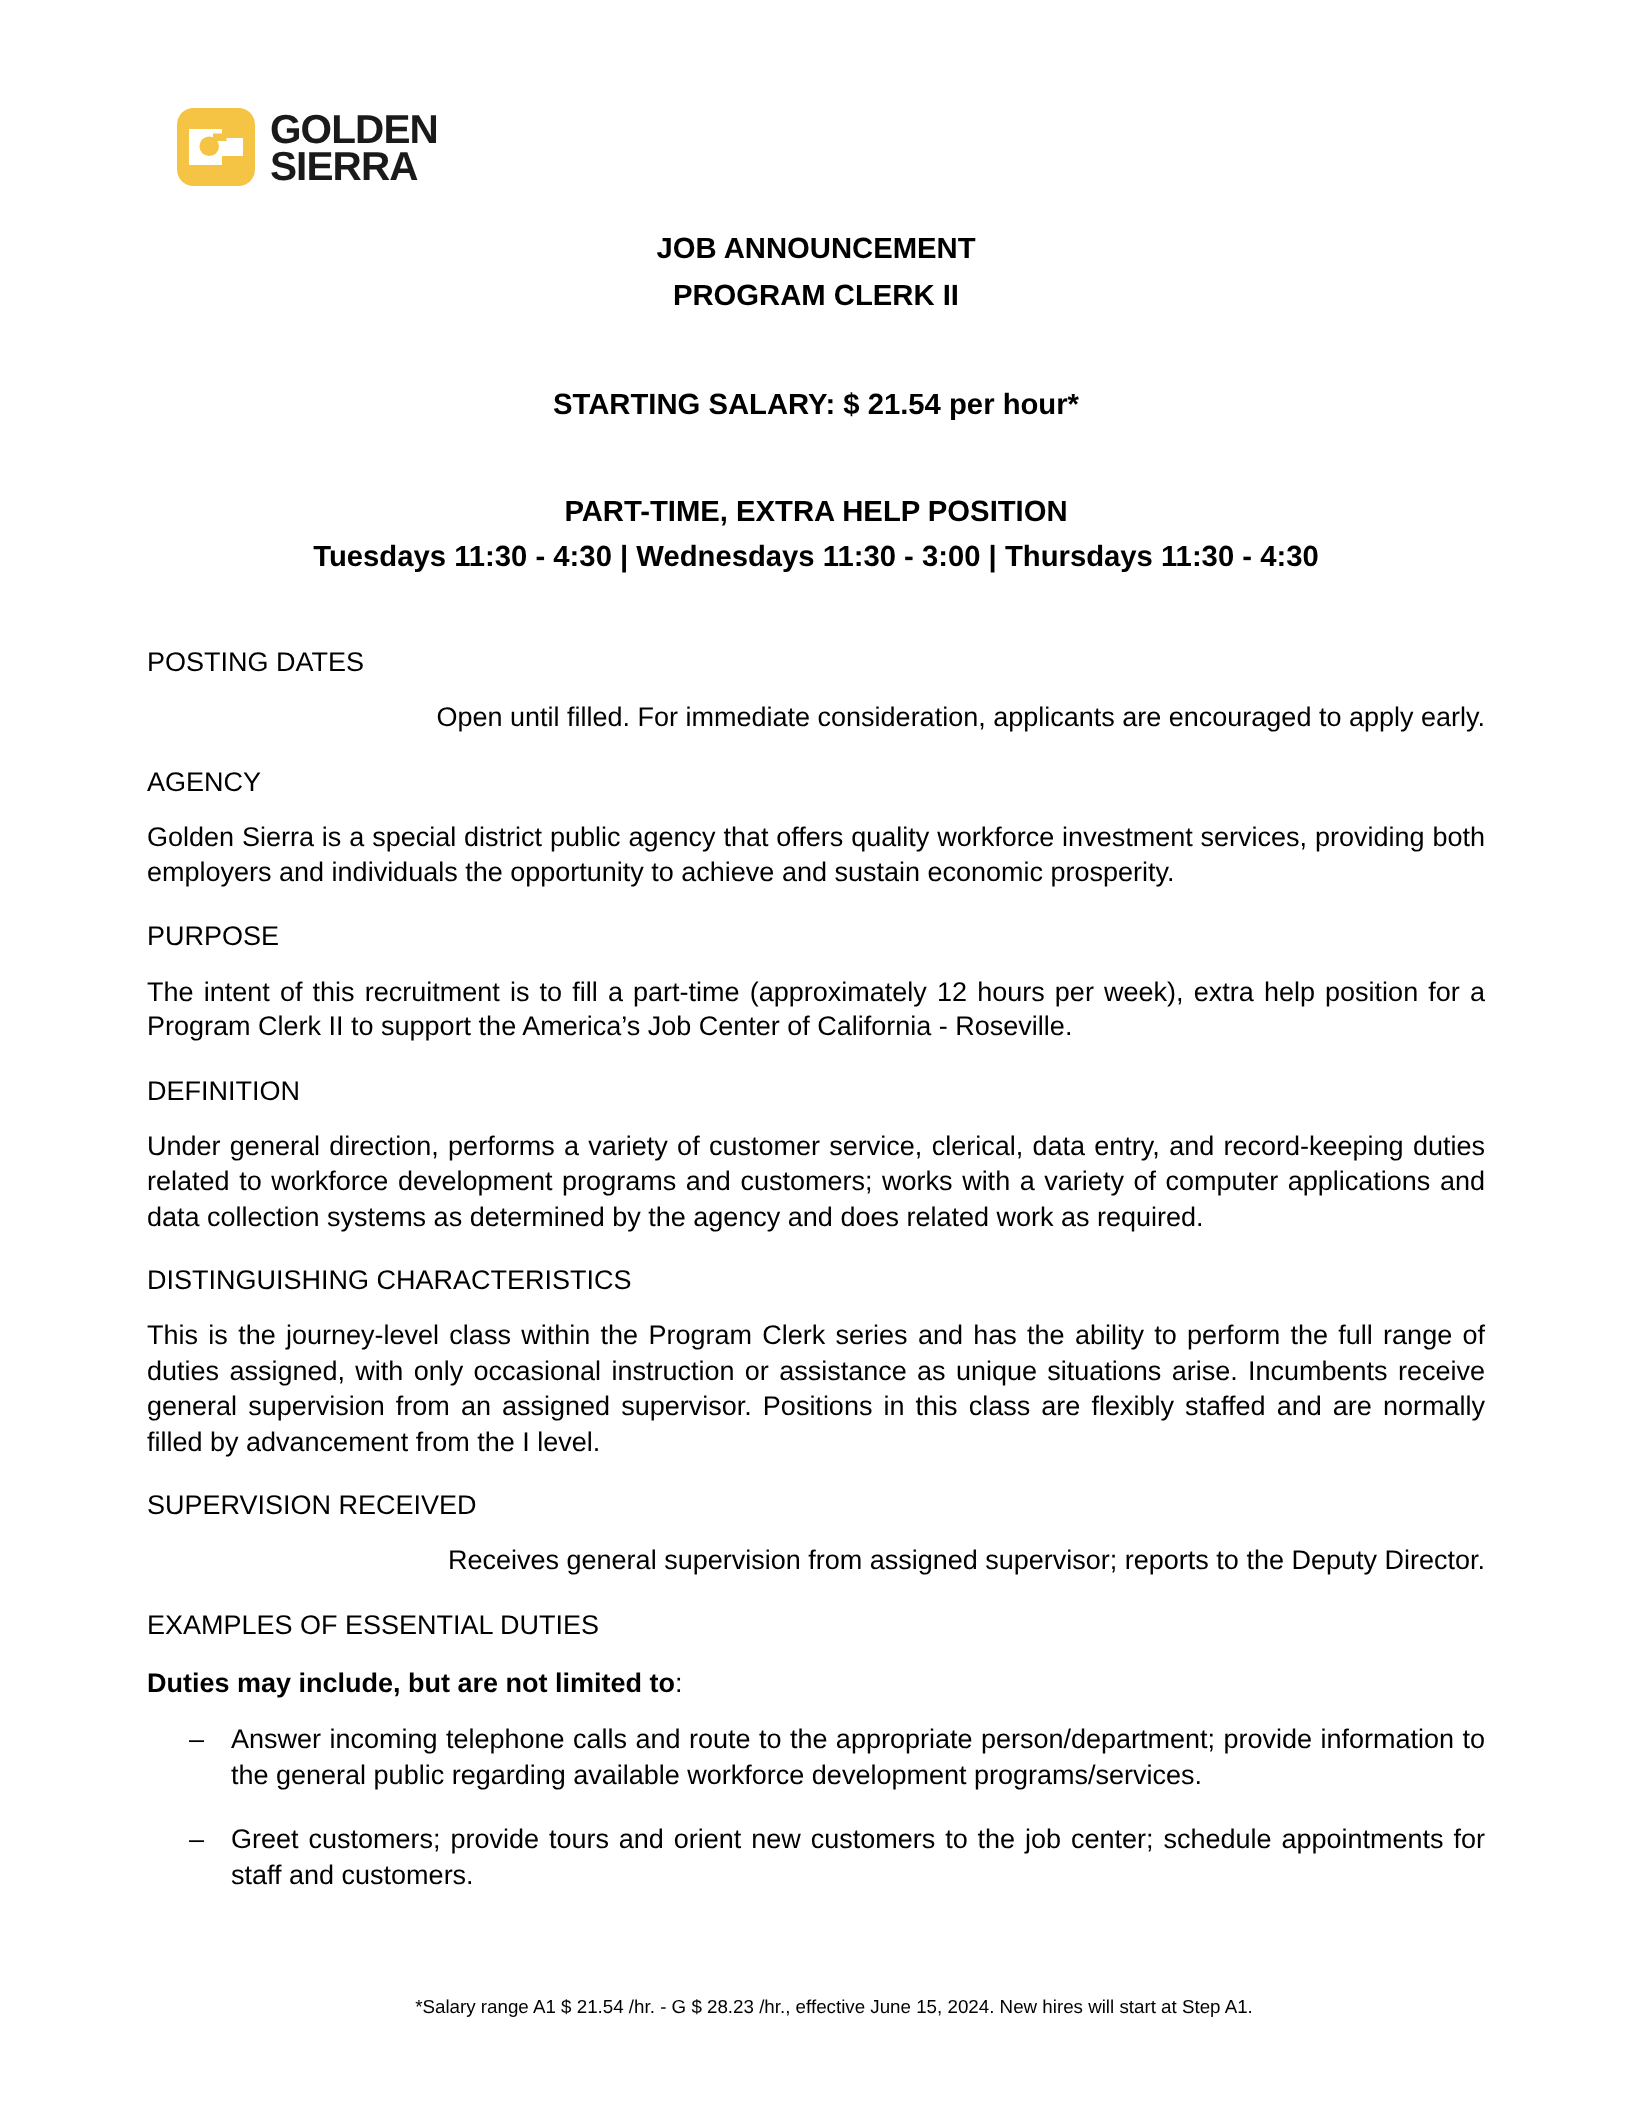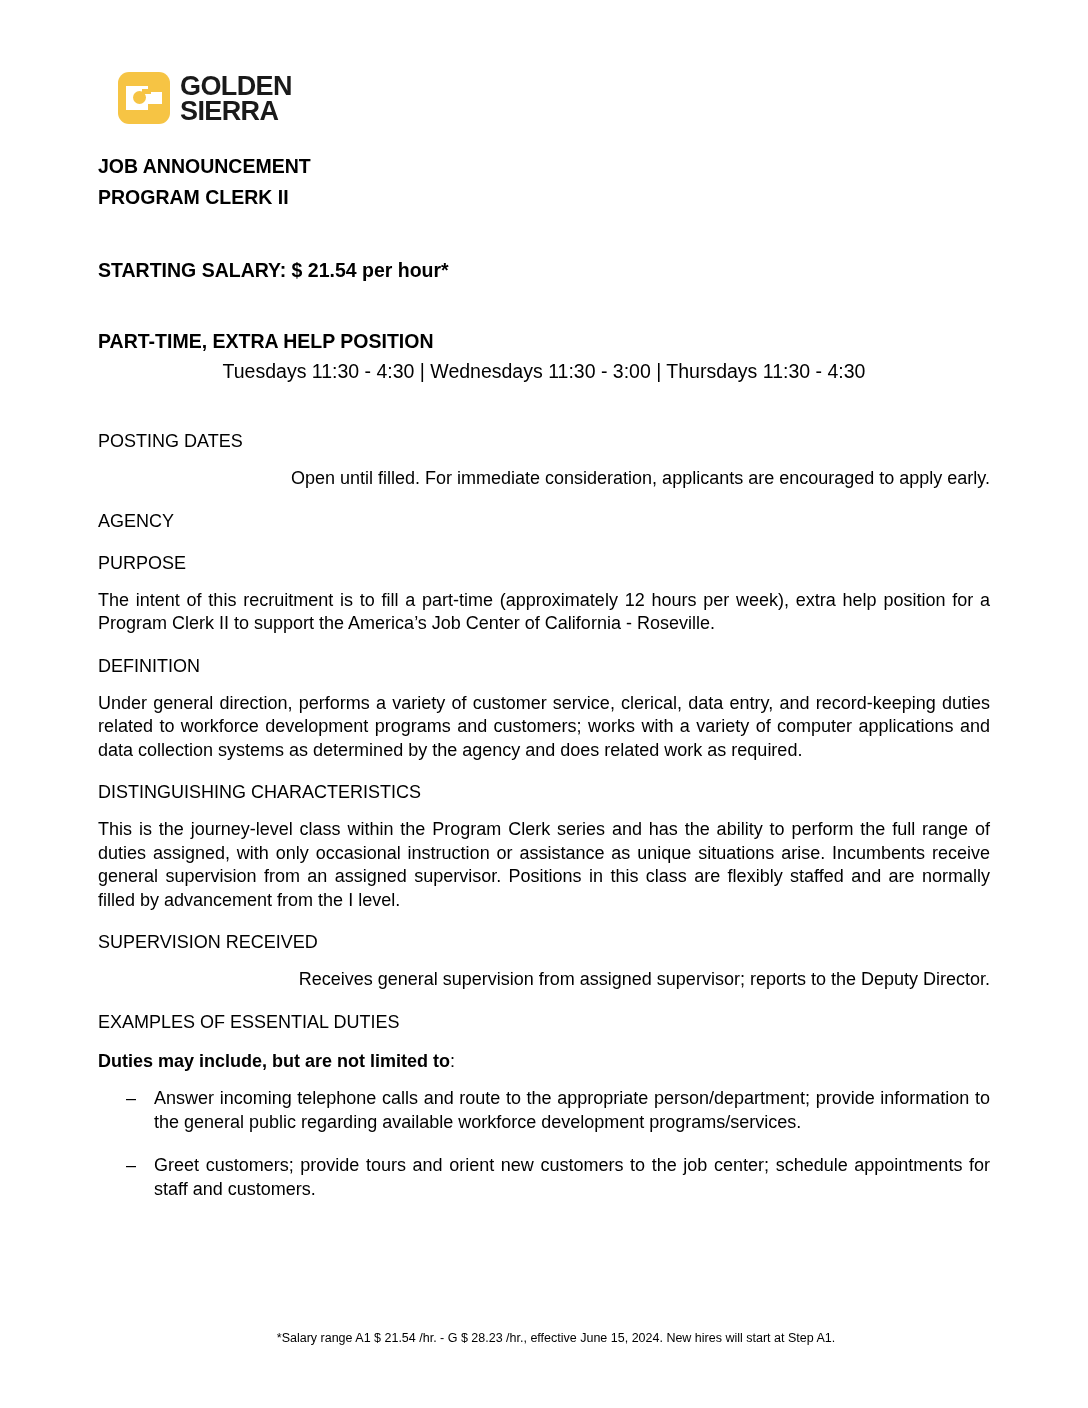--- a/index.html
+++ b/index.html
@@ -78,32 +78,32 @@
     font-weight: bold;
     font-size: 27px;
     line-height: 25px;
     letter-spacing: -0.6px;
     color: #1a1a1a;
     padding-top: 1px;
   }
 
   
   .hdr-center {
-    text-align: left;
+    text-align: center;
     font-weight: bold;
     font-size: 19.5px;
     line-height: 31px;
   }
   .title-1 { margin-top: 0; padding-top: 151px; }
   .title-2 { }
   .salary  { padding-top: 42px; }
   .part-time { padding-top: 40px; }
   .schedule {
     text-align: center;
-    font-weight: normal;
+    font-weight: bold;
     font-size: 19.5px;
     line-height: 28px;
   }
 
   
   .body-area {
     padding-top: 26px;
   }
   h2.sec {
     font-size: 18px;
@@ -187,20 +187,21 @@
   <div class="schedule">Tuesdays 11:30 - 4:30 | Wednesdays 11:30 - 3:00 | Thursdays 11:30 - 4:30</div>
 
   <div class="body-area">
 
     <div class="sec-gap"></div>
     <h2 class="sec"><span class="u">POSTING DATES</span></h2>
     <p class="para nojust">Open until filled.  For immediate consideration, applicants are encouraged to apply early.</p>
 
     <div class="sec-gap"></div>
     <h2 class="sec"><span class="u">AGENCY</span></h2>
+    <p class="para">Golden Sierra is a special district public agency that offers quality workforce investment services, providing both employers and individuals the opportunity to achieve and sustain economic prosperity.</p>
 
     <div class="sec-gap"></div>
     <h2 class="sec"><span class="u">PURPOSE</span></h2>
     <p class="para">The intent of this recruitment is to fill a part-time (approximately 12 hours per week), extra help position for a Program Clerk II to support the America’s Job Center of California - Roseville.</p>
 
     <div class="sec-gap"></div>
     <h2 class="sec"><span class="u">DEFINITION</span></h2>
     <p class="para">Under general direction, performs a variety of customer service, clerical, data entry, and record-keeping duties related to workforce development programs and customers;  works with a variety of computer applications and data collection systems as   determined by the agency and does related work as required.</p>
 
     <div class="sec-gap"></div>

